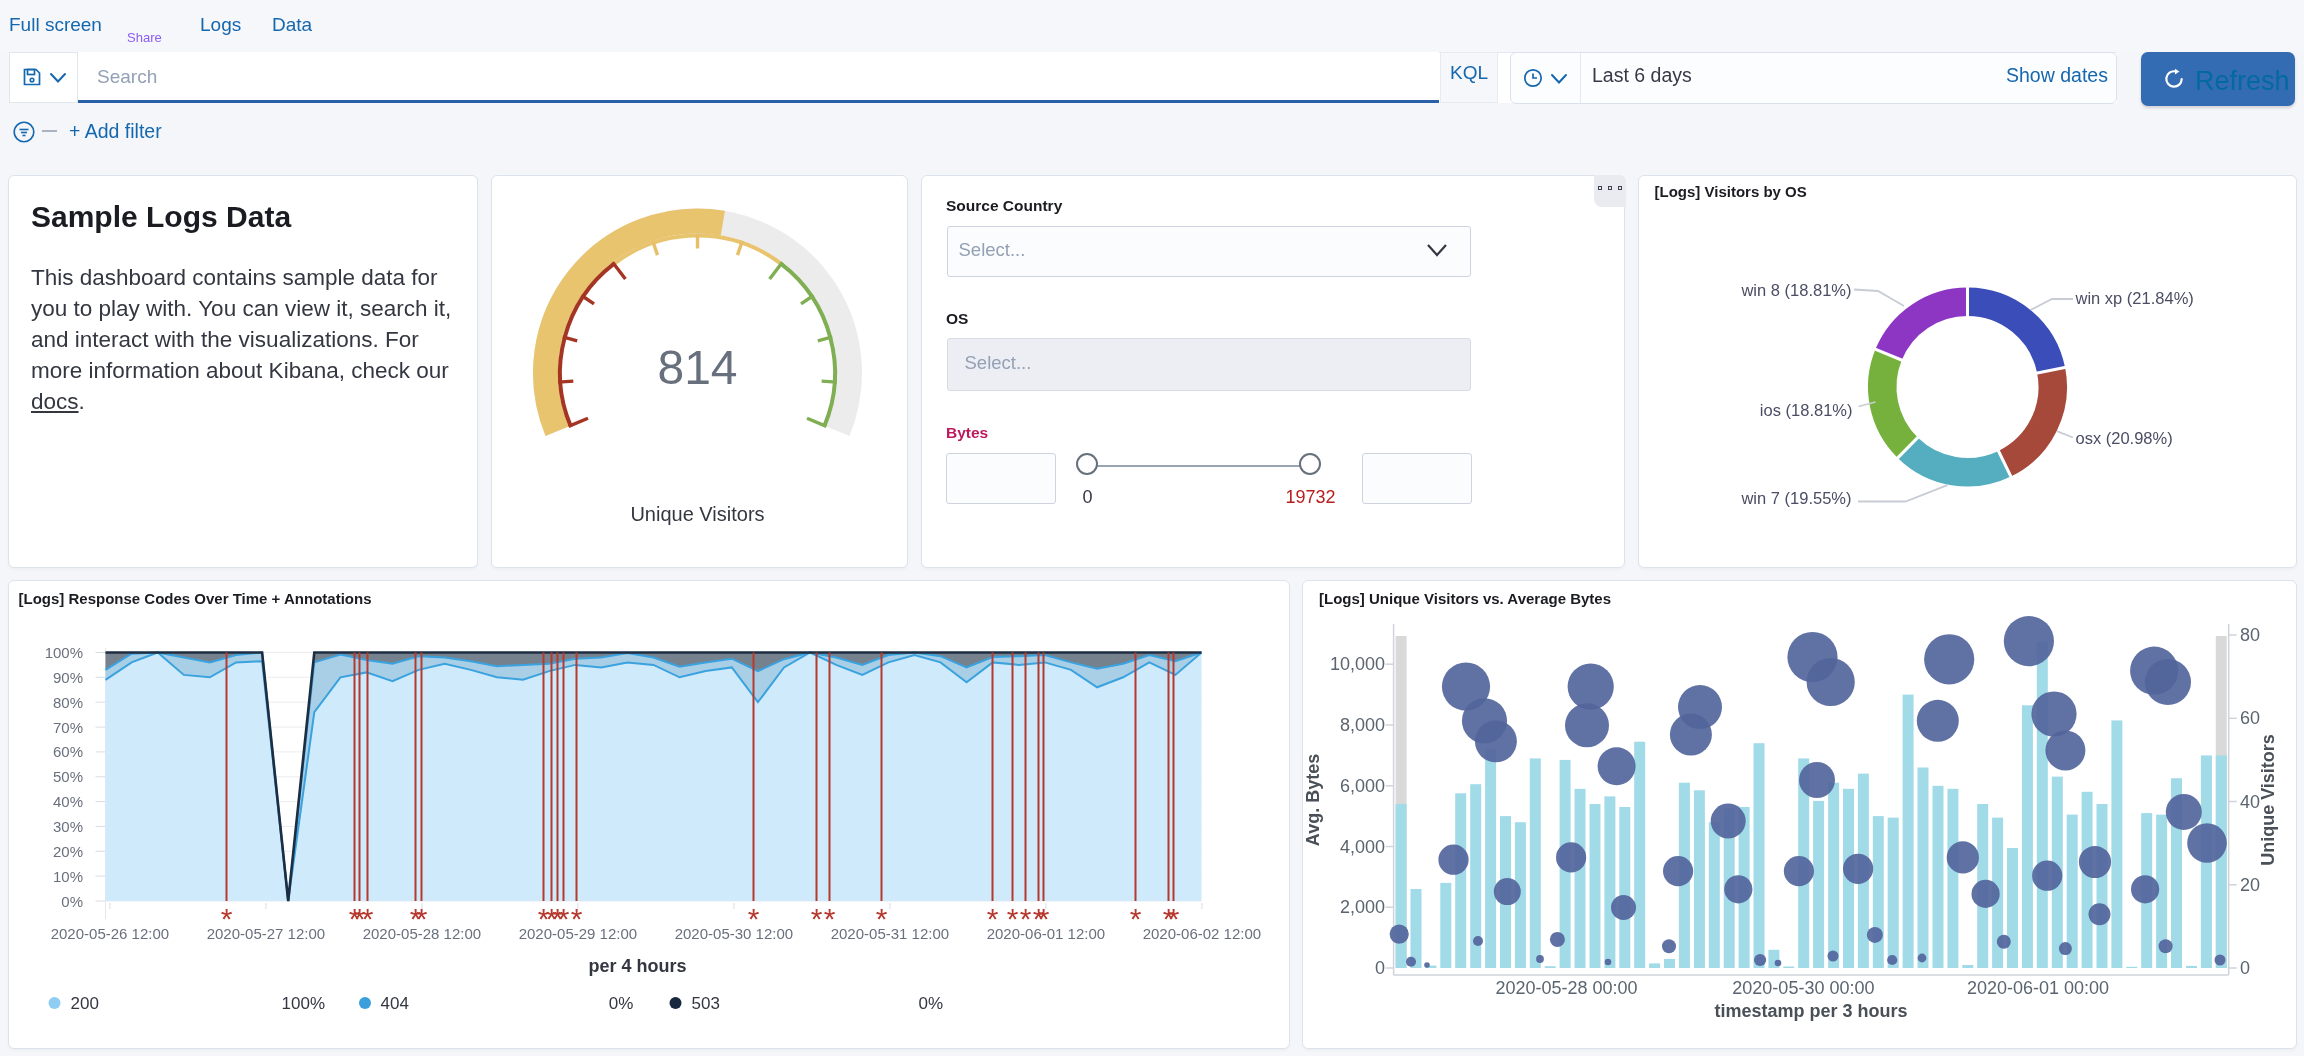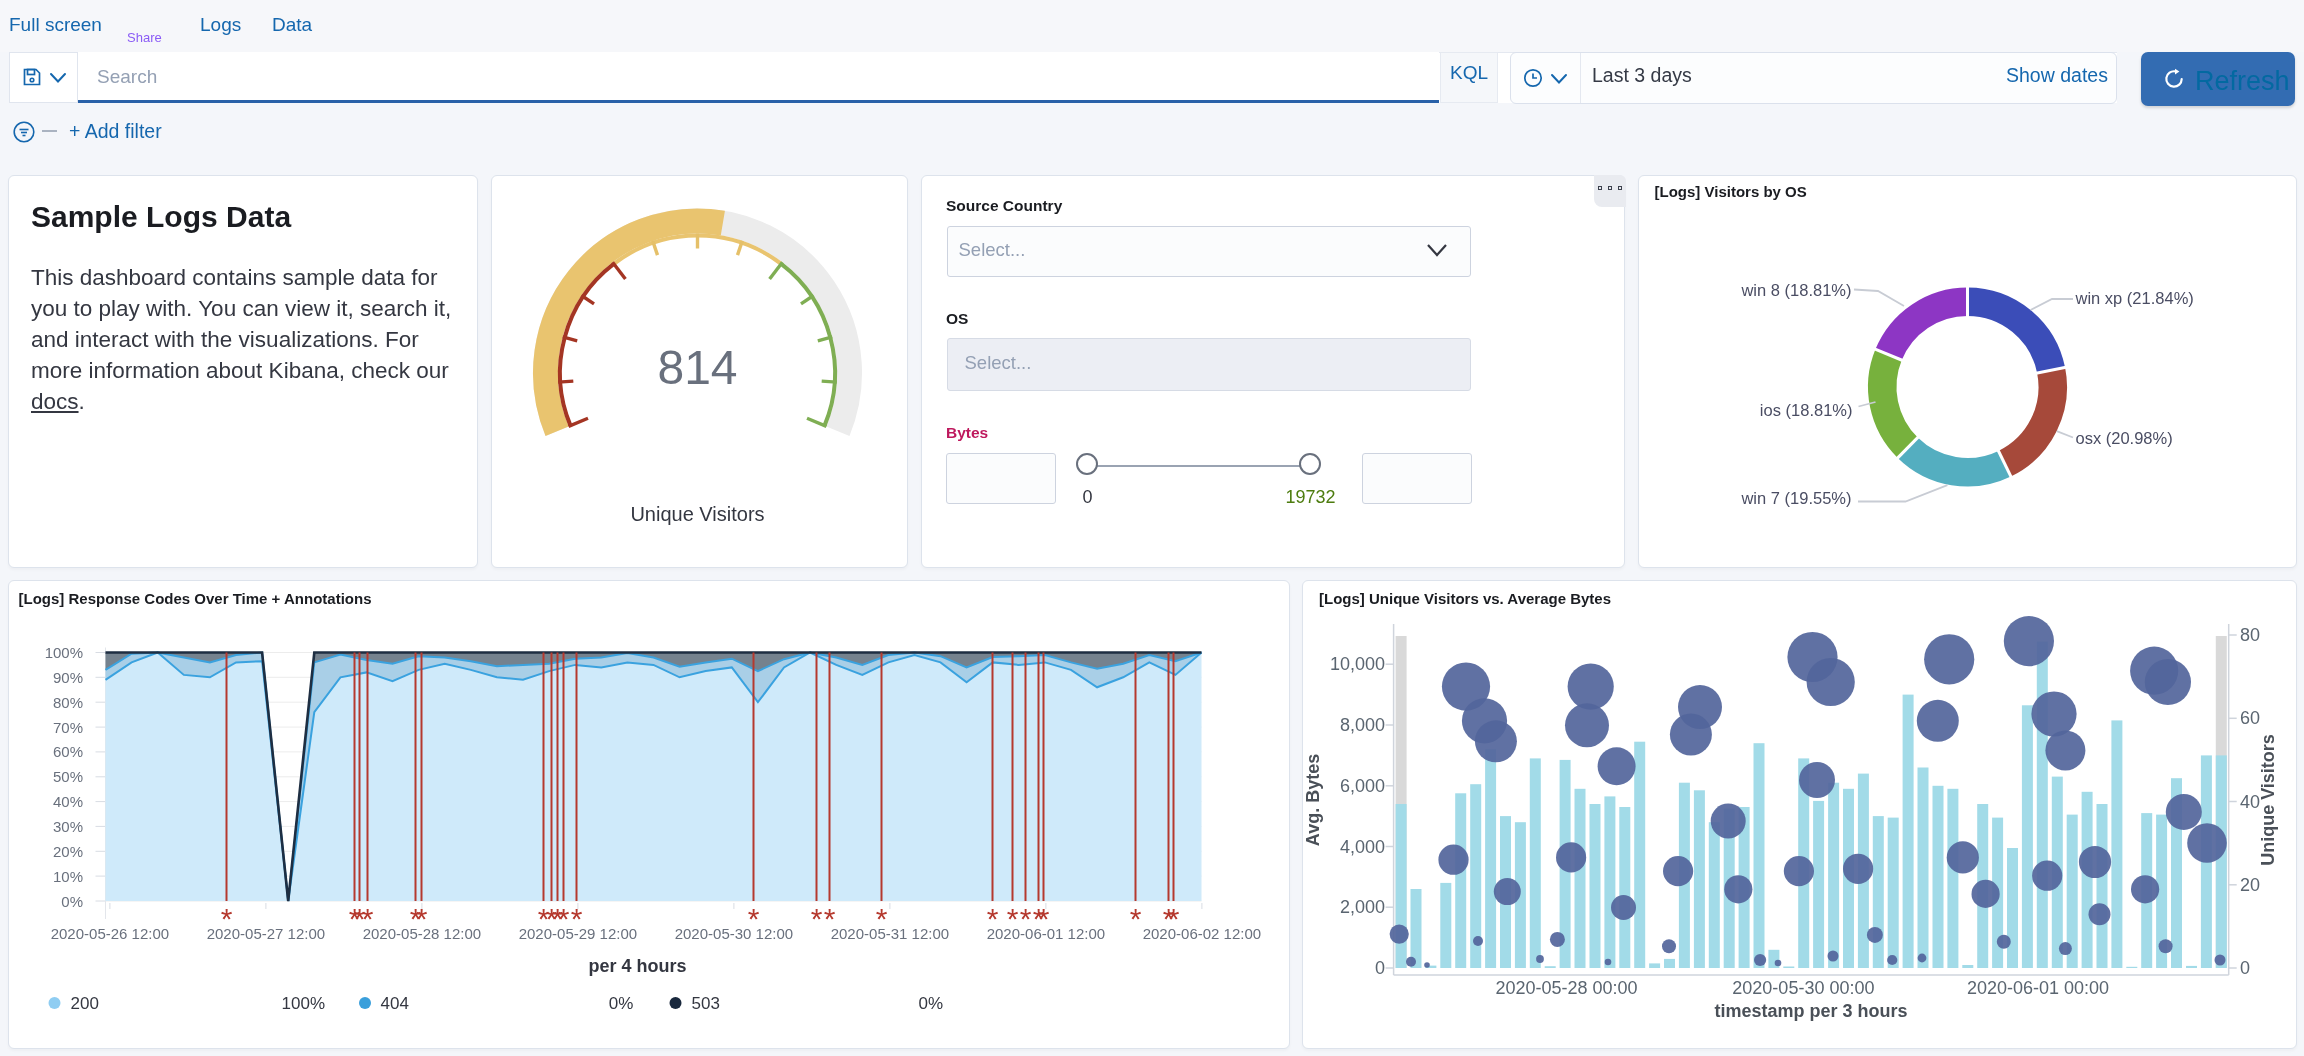--- a/index.html
+++ b/index.html
@@ -29,21 +29,21 @@
 <div class="abs" style="left:1440px;top:62px;width:58px;text-align:center;font-size:19px;color:#1567ae">KQL</div>
 <div class="abs" style="left:1510px;top:52px;width:607px;height:52px;background:#fcfdfe;border:1px solid #dbe1ec;border-radius:6px"></div>
 <svg class="abs" style="left:1523px;top:68px" width="20" height="20" viewBox="0 0 20 20">
 <circle cx="10" cy="10" r="8.2" fill="none" stroke="#1567ae" stroke-width="1.7"></circle>
 <polyline points="10,5.5 10,10 14,10" fill="none" stroke="#1567ae" stroke-width="1.7"></polyline>
   </svg>
 <svg class="abs" style="left:1550px;top:73px" width="18" height="12" viewBox="0 0 18 12">
 <polyline points="2,2 9,9.5 16,2" fill="none" stroke="#1567ae" stroke-width="2" stroke-linecap="round"></polyline>
   </svg>
 <div class="abs" style="left:1580px;top:53px;width:1px;height:50px;background:#e4e8f0"></div>
-<div class="abs" style="left:1592px;top:64px;font-size:19.5px;color:#353a46">Last 3 days</div>
+<div class="abs" style="left:1592px;top:64px;font-size:19.5px;color:#353a46">Last 6 days</div>
 <div class="abs" style="left:2006px;top:64px;font-size:19.5px;color:#1567ae">Show dates</div>
 <div class="abs" style="left:2141px;top:52px;width:154px;height:54px;background:#336cb2;border-radius:7px;box-shadow:0 2px 3px rgba(0,0,0,.15)"></div>
 <svg class="abs" style="left:2163px;top:68px" width="22" height="22" viewBox="0 0 22 22">
 <path d="M 12.5 3.4 A 7.7 7.7 0 1 0 18.7 11" fill="none" stroke="#fff" stroke-width="2.2" stroke-linecap="round"></path>
 <path d="M 12 0.8 L 12 6.4 L 16.4 3.6 Z" fill="#fff"></path>
 </svg>
 <div class="abs" style="left:2195px;top:66px;font-size:27px;color:#0369a1">Refresh</div>
 <svg class="abs" style="left:13px;top:121px" width="22" height="22" viewBox="0 0 22 22">
 <circle cx="11" cy="11" r="9.8" fill="none" stroke="#1567ae" stroke-width="1.6"></circle>
 <line x1="6.5" y1="8.5" x2="15.5" y2="8.5" stroke="#1567ae" stroke-width="1.6"></line>
@@ -95,21 +95,21 @@
 <div class="abs" style="left:946.0px;top:309.5px;font-size:15.5px;font-weight:bold;color:#1a1c21">OS</div>
 <div class="abs" style="left:947.0px;top:337.5px;width:524px;height:53px;background:#eceef4;border:1px solid #d6dbe5;border-radius:3px"></div>
 <div class="abs" style="left:964.5px;top:351.5px;font-size:18.5px;color:#94a0b4">Select...</div>
 <div class="abs" style="left:946.0px;top:423.5px;font-size:15.5px;font-weight:bold;color:#be185d">Bytes</div>
 <div class="abs" style="left:945.5px;top:452.5px;width:110px;height:51px;background:#fbfcfd;border:1px solid #cdd3df;border-radius:3px"></div>
 <div class="abs" style="left:1361.5px;top:452.5px;width:110px;height:51px;background:#fbfcfd;border:1px solid #cdd3df;border-radius:3px"></div>
 <div class="abs" style="left:1096.5px;top:464.5px;width:213px;height:2.5px;background:#9aa3b2"></div>
 <div class="abs" style="left:1075.5px;top:452.5px;width:22px;height:22px;border-radius:50%;background:#fff;border:2px solid #69707d"></div>
 <div class="abs" style="left:1298.5px;top:452.5px;width:22px;height:22px;border-radius:50%;background:#fff;border:2px solid #69707d"></div>
 <div class="abs" style="left:1076.5px;top:486.5px;width:22px;text-align:center;font-size:18px;color:#343741">0</div>
-<div class="abs" style="left:1260.5px;top:486.5px;width:100px;text-align:center;font-size:18px;color:#4d7c0f">19732</div>
+<div class="abs" style="left:1260.5px;top:486.5px;width:100px;text-align:center;font-size:18px;color:#b91c1c">19732</div>
 <svg class="abs" style="left:1637.5px;top:174.5px" width="659" height="393" viewBox="0 0 659 393">
     <path d="M 329.50 126.75 A 85.25 85.25 0 0 1 413.07 195.18" stroke="#3b4db8" stroke-width="28.5" fill="none"></path>
     <path d="M 413.07 195.18 A 85.25 85.25 0 0 1 366.67 288.72" stroke="#a6493a" stroke-width="28.5" fill="none"></path>
     <path d="M 366.67 288.72 A 85.25 85.25 0 0 1 269.72 272.77" stroke="#54aec0" stroke-width="28.5" fill="none"></path>
     <path d="M 269.72 272.77 A 85.25 85.25 0 0 1 250.60 179.72" stroke="#77b13d" stroke-width="28.5" fill="none"></path>
     <path d="M 250.60 179.72 A 85.25 85.25 0 0 1 329.50 126.75" stroke="#8d36c4" stroke-width="28.5" fill="none"></path>
     <line x1="329.5" y1="142.0" x2="329.5" y2="111.5" stroke="#fff" stroke-width="3"></line>
     <line x1="398.1" y1="198.2" x2="428.0" y2="192.2" stroke="#fff" stroke-width="3"></line>
     <line x1="360.0" y1="275.0" x2="373.3" y2="302.4" stroke="#fff" stroke-width="3"></line>
     <line x1="280.4" y1="261.9" x2="259.0" y2="283.6" stroke="#fff" stroke-width="3"></line>

